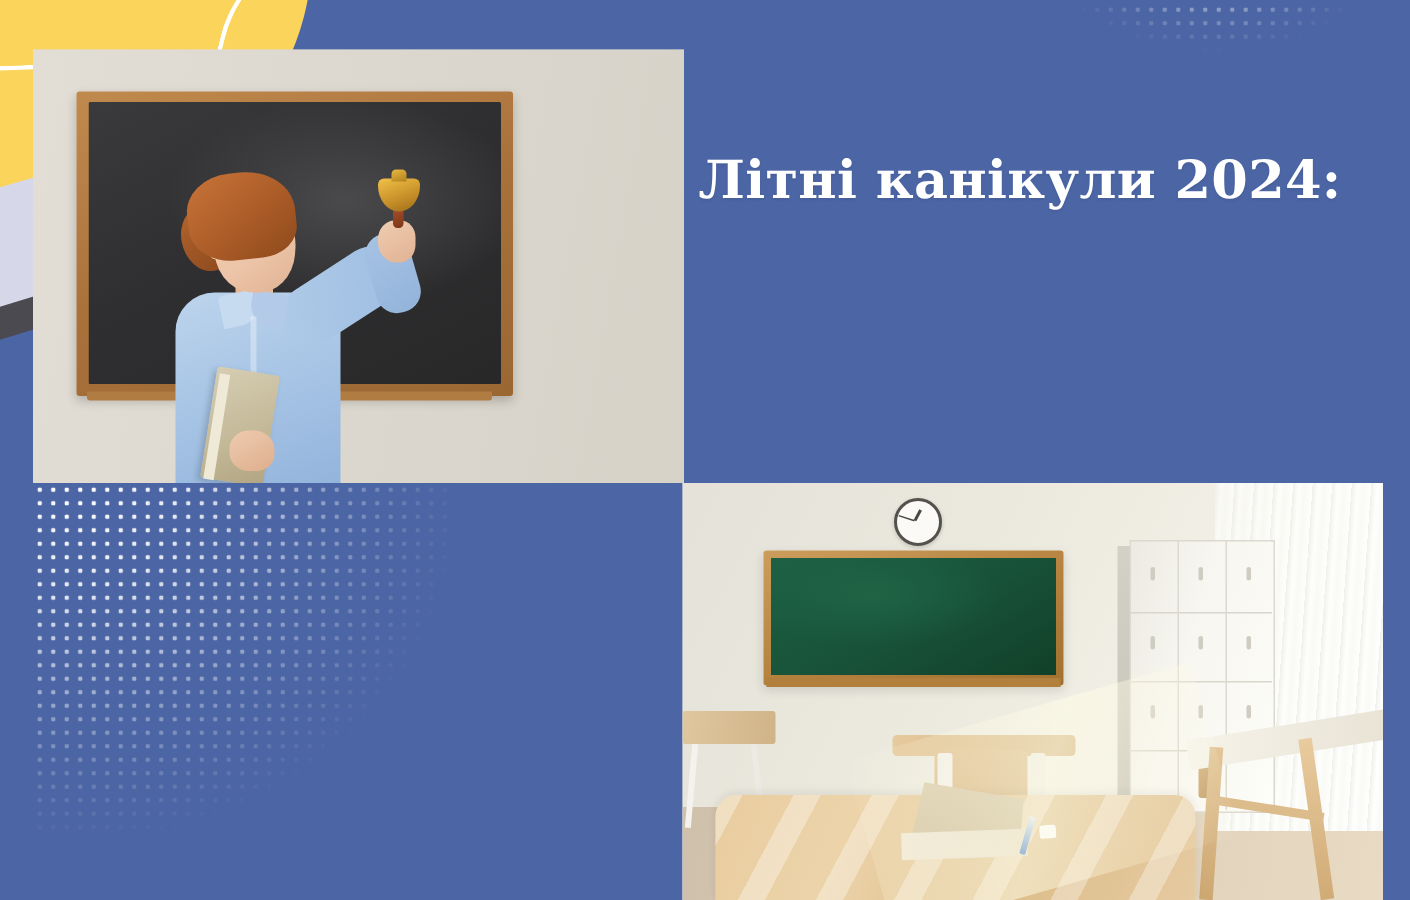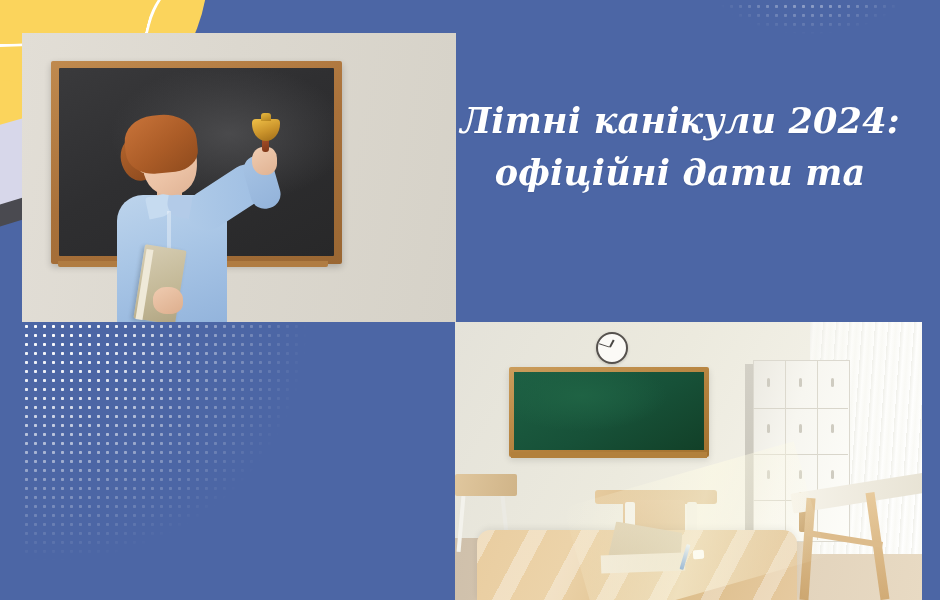--- a/index.html
+++ b/index.html
@@ -203,21 +203,21 @@
   .p2-tableR-leg1{position:absolute;left:348px;top:176px;width:9px;height:102px;
     background:linear-gradient(180deg,#e3c699,#cda771);transform:rotate(4deg);}
   .p2-tableR-leg2{position:absolute;left:418px;top:170px;width:9px;height:108px;
     background:linear-gradient(180deg,#e8cb9e,#d1ab76);transform:rotate(-8deg);}
   .p2-tableR-brace{position:absolute;left:352px;top:214px;width:76px;height:6px;
     background:#ddbc8c;transform:rotate(9deg);}
   .p2-bracket{position:absolute;left:344px;top:170px;width:14px;height:40px;
     background:linear-gradient(160deg,#dcbb8b,#c49f6a);border-radius:2px;}
 
   
-  .title-area{position:absolute;left:460px;top:95px;width:440px;font-style:italic;}
+  .title-area{position:absolute;left:460px;top:95px;width:440px;}
   .title{
     margin:0;color:#ffffff;text-align:center;
     font-family:"DejaVu Serif", serif;
     font-weight:700;font-size:35px;line-height:52px;
     letter-spacing:.2px;
     text-shadow:0 1px 2px rgba(0,0,0,.08);
   }
   .title .ln{display:block;}
 </style>
 </head>
@@ -317,17 +317,16 @@
     <div class="p2-pencil"></div>
     <div class="p2-eraser"></div>
     <div class="p2-sun1"></div>
   </div>
 
   <div class="deco halftone halftone-left"></div>
 
   <div class="title-area">
     <h1 class="title">
       <span class="ln">Літні канікули 2024:</span>
-      <span class="ln">офіційні дати та</span>
     </h1>
   </div>
 
 </div>
 
 </body></html>

